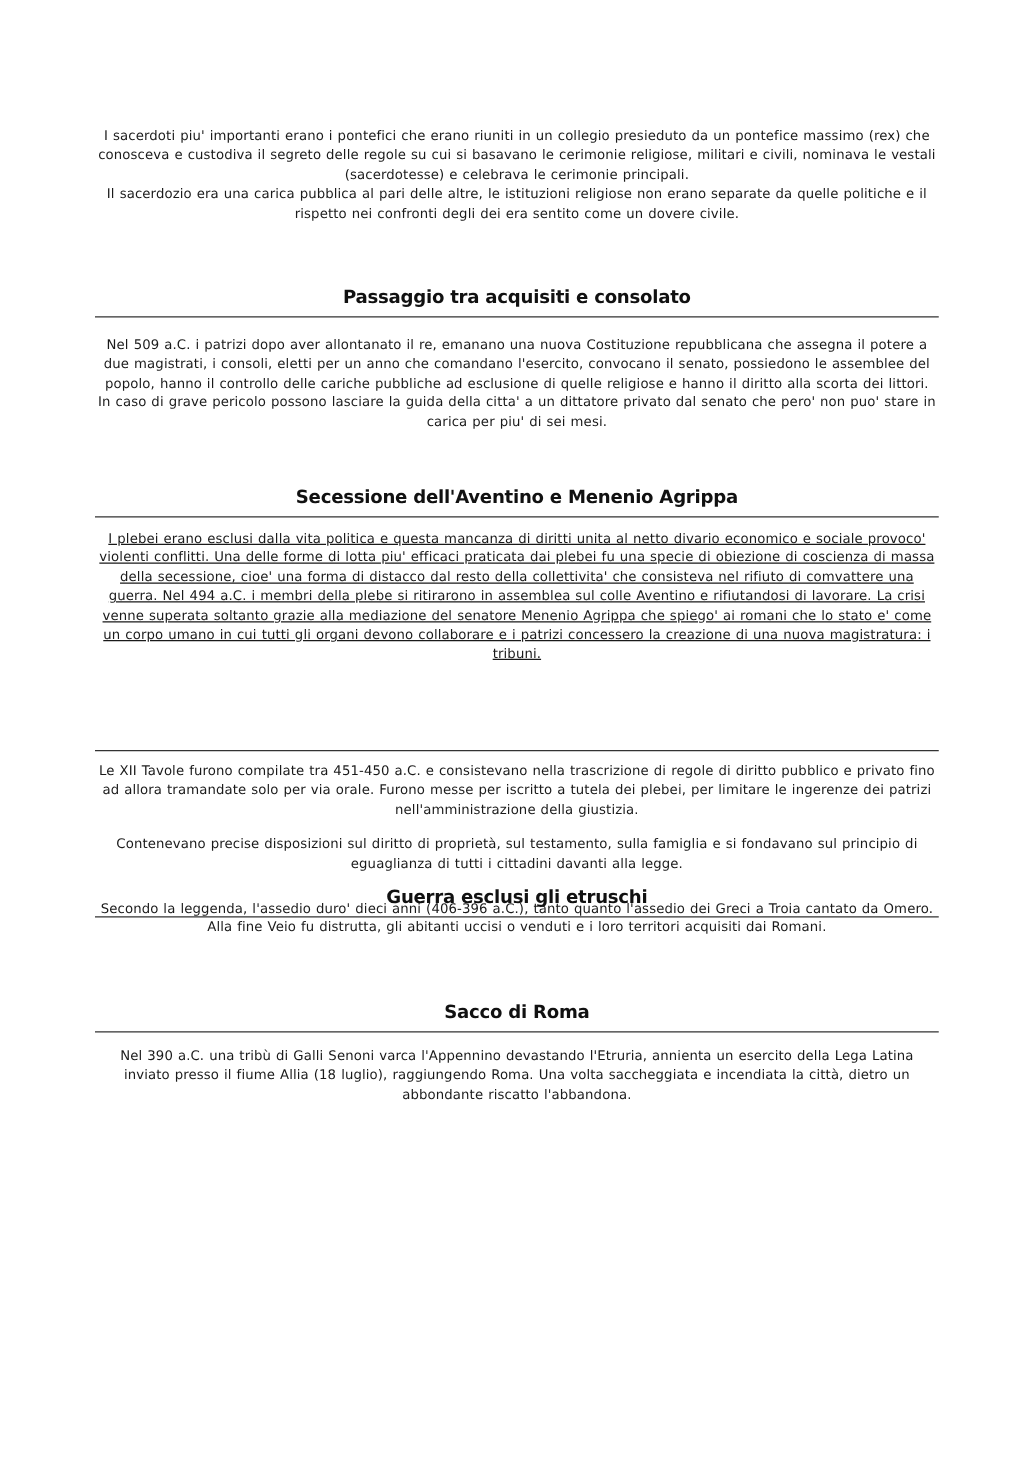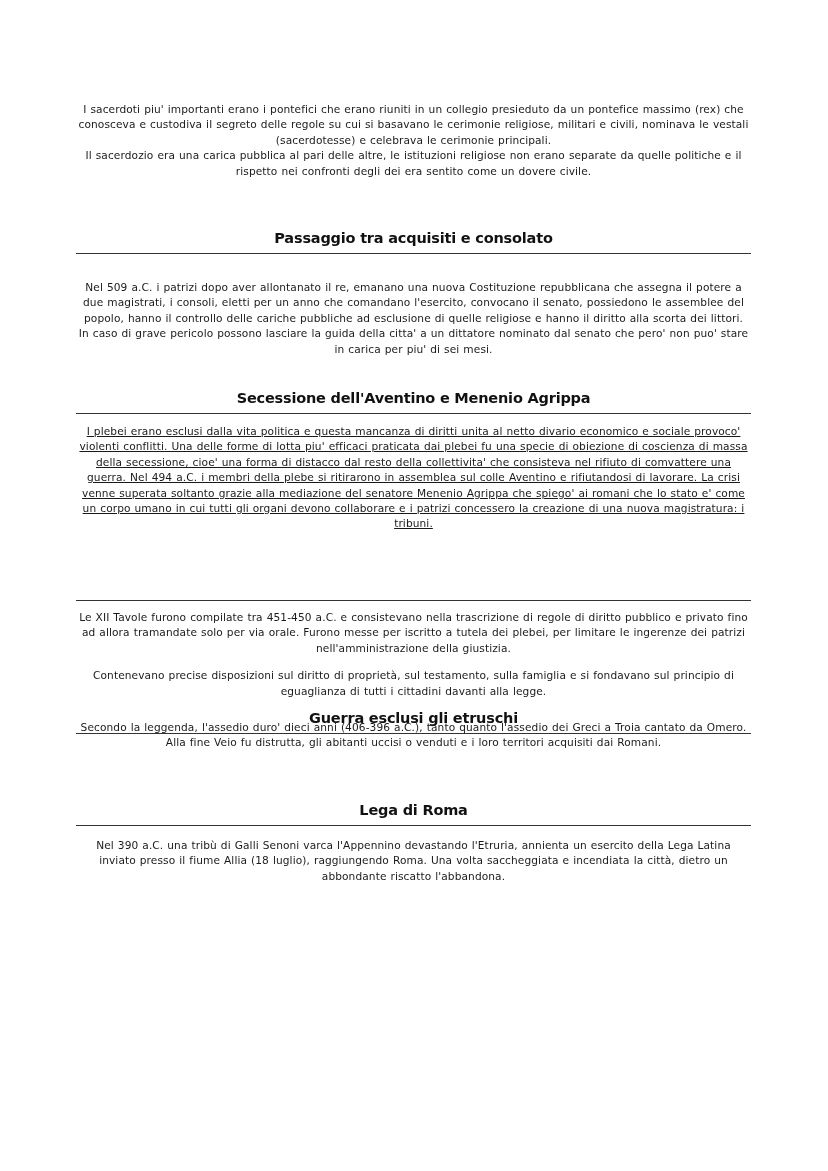--- a/index.html
+++ b/index.html
@@ -60,42 +60,42 @@
 
 <div class="page">
 
   <div class="block" style="top:96px;">
     <p class="para" style="margin-top:6px;">I sacerdoti piu' importanti erano i pontefici che erano riuniti in un collegio presieduto da un pontefice massimo (rex) che conosceva e custodiva il segreto delle regole su cui si basavano le cerimonie religiose, militari e civili, nominava le vestali (sacerdotesse) e celebrava le cerimonie principali.</p>
     <p class="para">Il sacerdozio era una carica pubblica al pari delle altre, le istituzioni religiose non erano separate da quelle politiche e il rispetto nei confronti degli dei era sentito come un dovere civile.</p>
   </div>
 
   <h2 class="heading" style="top:230px;">Passaggio tra acquisiti e consolato</h2>
   <div class="rule" style="top:253px;"></div>
-  <div class="block" style="top:280px;">
+  <div class="block" style="top:269px;">
     <p class="para">Nel 509 a.C. i patrizi dopo aver allontanato il re, emanano una nuova Costituzione repubblicana che assegna il potere a due magistrati, i consoli, eletti per un anno che comandano l'esercito, convocano il senato, possiedono le assemblee del popolo, hanno il controllo delle cariche pubbliche ad esclusione di quelle religiose e hanno il diritto alla scorta dei littori.</p>
-    <p class="para">In caso di grave pericolo possono lasciare la guida della citta' a un dittatore nominato dal senato che pero' non puo' stare in carica per piu' di sei mesi.</p>
+    <p class="para">In caso di grave pericolo possono lasciare la guida della citta' a un dittatore privato dal senato che pero' non puo' stare in carica per piu' di sei mesi.</p>
   </div>
 
   <h2 class="heading" style="top:390px;">Secessione dell'Aventino e Menenio Agrippa</h2>
   <div class="rule" style="top:413px;"></div>
   <div class="block" style="top:424px;text-decoration:underline;">
     <p class="para">I plebei erano esclusi dalla vita politica e questa mancanza di diritti unita al netto divario economico e sociale provoco' violenti conflitti. Una delle forme di lotta piu' efficaci praticata dai plebei fu una specie di obiezione di coscienza di massa della secessione, cioe' una forma di distacco dal resto della collettivita' che consisteva nel rifiuto di comvattere una guerra. Nel 494 a.C. i membri della plebe si ritirarono in assemblea sul colle Aventino e rifiutandosi di lavorare. La crisi venne superata soltanto grazie alla mediazione del senatore Menenio Agrippa che spiego' ai romani che lo stato e' come un corpo umano in cui tutti gli organi devono collaborare e i patrizi concessero la creazione di una nuova magistratura: i tribuni.</p>
   </div>
 
   <div class="rule" style="top:600px;"></div>
   <div class="block" style="top:610px;">
     <p class="para">Le XII Tavole furono compilate tra 451-450 a.C. e consistevano nella trascrizione di regole di diritto pubblico e privato fino ad allora tramandate solo per via orale. Furono messe per iscritto a tutela dei plebei, per limitare le ingerenze dei patrizi nell'amministrazione della giustizia.</p>
     <p class="para" style="margin-top:12px;">Contenevano precise disposizioni sul diritto di proprietà, sul testamento, sulla famiglia e si fondavano sul principio di eguaglianza di tutti i cittadini davanti alla legge.</p>
   </div>
 
   <h2 class="heading" style="top:710px;">Guerra esclusi gli etruschi</h2>
   <div class="rule" style="top:733px;"></div>
   <div class="block" style="top:720px;">
     <p class="para">Secondo la leggenda, l'assedio duro' dieci anni (406-396 a.C.), tanto quanto l'assedio dei Greci a Troia cantato da Omero. Alla fine Veio fu distrutta, gli abitanti uccisi o venduti e i loro territori acquisiti dai Romani.</p>
   </div>
 
-  <h2 class="heading" style="top:802px;">Lega di Roma</h2>
+  <h2 class="heading" style="top:802px;">Sacco di Roma</h2>
   <div class="rule" style="top:825px;"></div>
   <div class="block" style="top:838px;">
     <p class="para">Nel 390 a.C. una tribù di Galli Senoni varca l'Appennino devastando l'Etruria, annienta un esercito della Lega Latina inviato presso il fiume Allia (18 luglio), raggiungendo Roma. Una volta saccheggiata e incendiata la città, dietro un abbondante riscatto l'abbandona.</p>
   </div>
 
 </div>
 
 </body></html>

